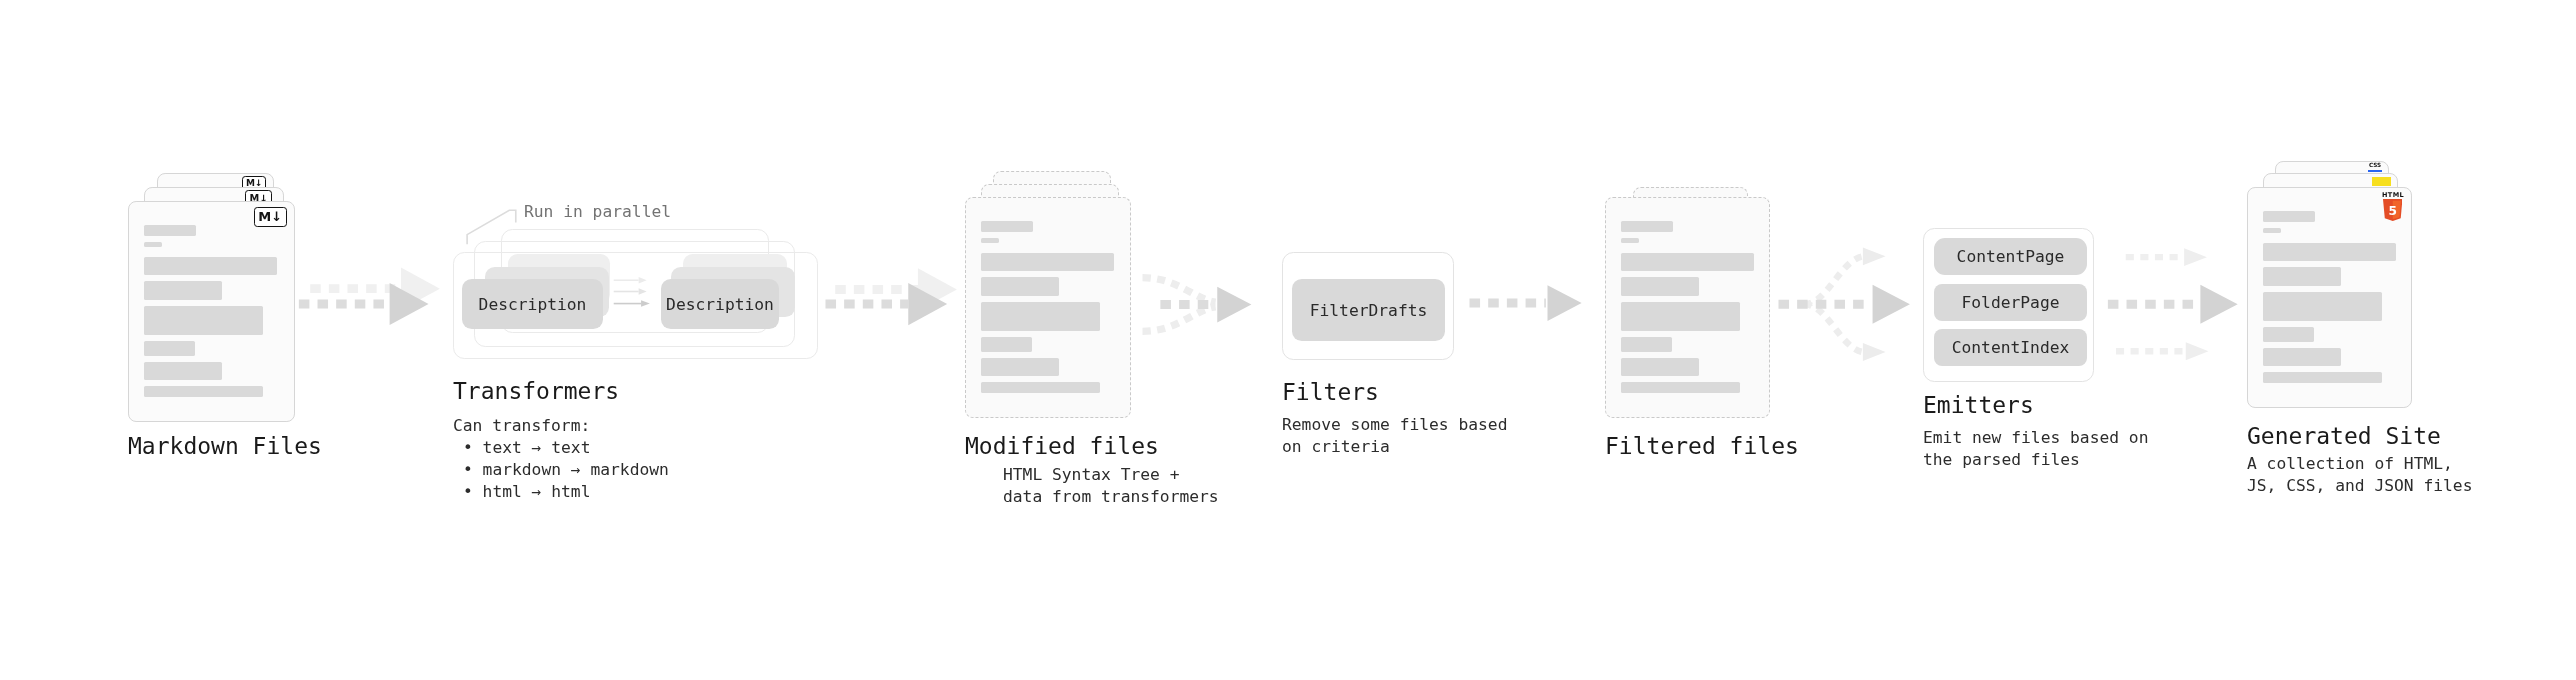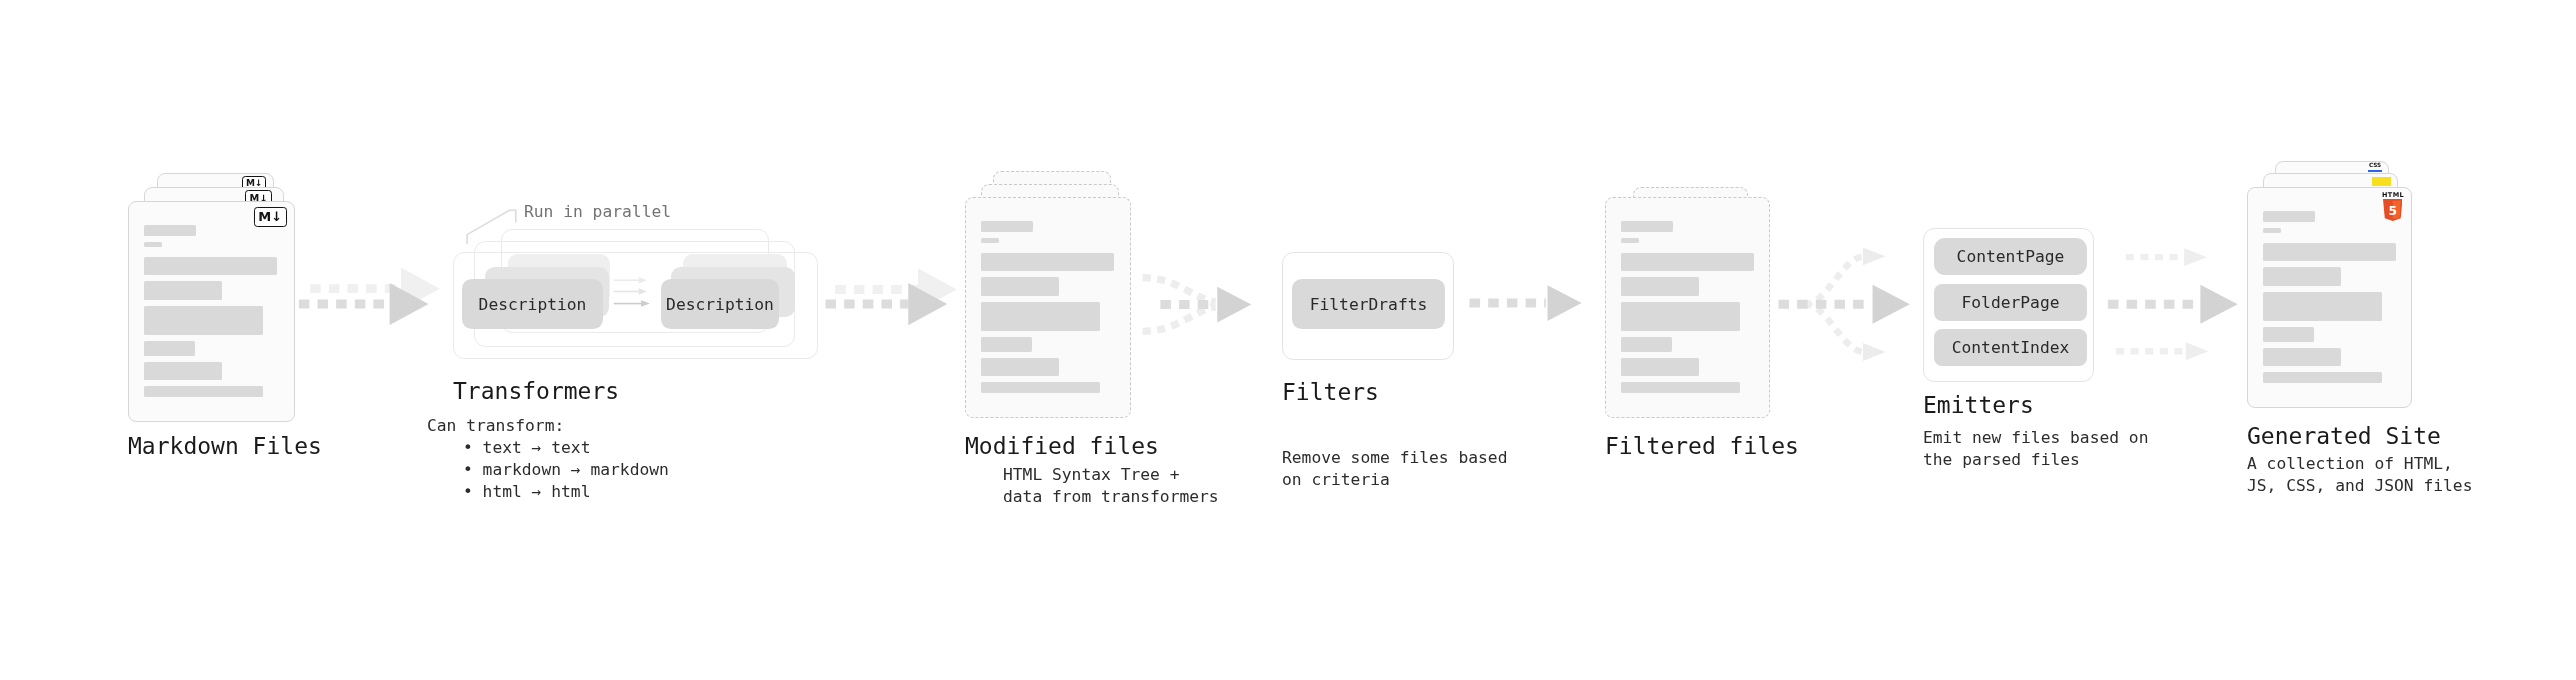--- a/index.html
+++ b/index.html
@@ -92,21 +92,21 @@
       <polygon points="33,19 33,27 43,23" fill="#e4e4e4"></polygon>
     <line x1="2" y1="38" x2="36" y2="38" stroke="#cccccc" stroke-width="2"></line>
       <polygon points="36,34 36,42 47,38" fill="#cccccc"></polygon>
   </svg>
 
   <div class="abs pill g2" style="left:683px;top:254px;width:104px;height:50px;"></div>
   <div class="abs pill g1" style="left:671px;top:267px;width:124px;height:50px;"></div>
   <div class="abs pill" style="left:661px;top:279px;width:118px;height:50px;">Description</div>
 
   <div class="abs title" style="left:453px;top:378px;">Transformers</div>
-  <div class="abs sub" style="left:427px;top:415px;">Can transform:</div>
+  <div class="abs sub" style="left:453px;top:415px;">Can transform:</div>
   <div class="abs sub" style="left:463px;top:437px;">
     <div>• text → text</div>
     <div>• markdown → markdown</div>
     <div>• html → html</div>
   </div>
 
   <svg class="abs" style="left:819px;top:257px;" width="146" height="73" viewBox="0 0 180 90">
     <g transform="translate(12,-18)">
       <line x1="8" y1="58" x2="110" y2="58" stroke="#f0f0f0" stroke-width="11" stroke-dasharray="13 10"></line>
       <polygon points="110,32 110,84 158,58" fill="#f0f0f0"></polygon>
@@ -136,23 +136,23 @@
   </div>
 
   <svg class="abs" style="left:1136px;top:267px;" width="130" height="75" viewBox="0 0 160 92">
     <path d="M 8,13 C 52,13 72,40 98,43" stroke="#ededed" stroke-width="9" stroke-dasharray="10 8" fill="none"></path>
     <path d="M 8,79 C 52,79 72,52 98,49" stroke="#ededed" stroke-width="9" stroke-dasharray="10 8" fill="none"></path>
     <line x1="30" y1="46" x2="98" y2="46" stroke="#dcdcdc" stroke-width="11" stroke-dasharray="13 10"></line>
     <polygon points="100,24 100,68 142,46" fill="#d3d3d3"></polygon>
   </svg>
 
   <div class="abs frame" style="left:1282px;top:252px;width:172px;height:108px;"></div>
-  <div class="abs pill" style="left:1292px;top:279px;width:153px;height:50px;">FilterDrafts</div>
+  <div class="abs pill" style="left:1292px;top:279px;width:153px;height:62px;">FilterDrafts</div>
   <div class="abs title" style="left:1282px;top:379px;">Filters</div>
-  <div class="abs sub" style="left:1282px;top:414px;margin-top:33px;">
+  <div class="abs sub" style="left:1282px;top:414px;">
     <div>Remove some files based</div>
     <div>on criteria</div>
   </div>
 
   <svg class="abs" style="left:1463px;top:280px;" width="130" height="46" viewBox="0 0 160 56">
     <line x1="8" y1="28" x2="102" y2="28" stroke="#dcdcdc" stroke-width="11" stroke-dasharray="13 10"></line>
     <polygon points="104,6 104,50 146,28" fill="#d3d3d3"></polygon>
   </svg>
 
   <div class="abs doc dashed" style="left:1633px;top:187px;width:115px;height:49px;"></div>

